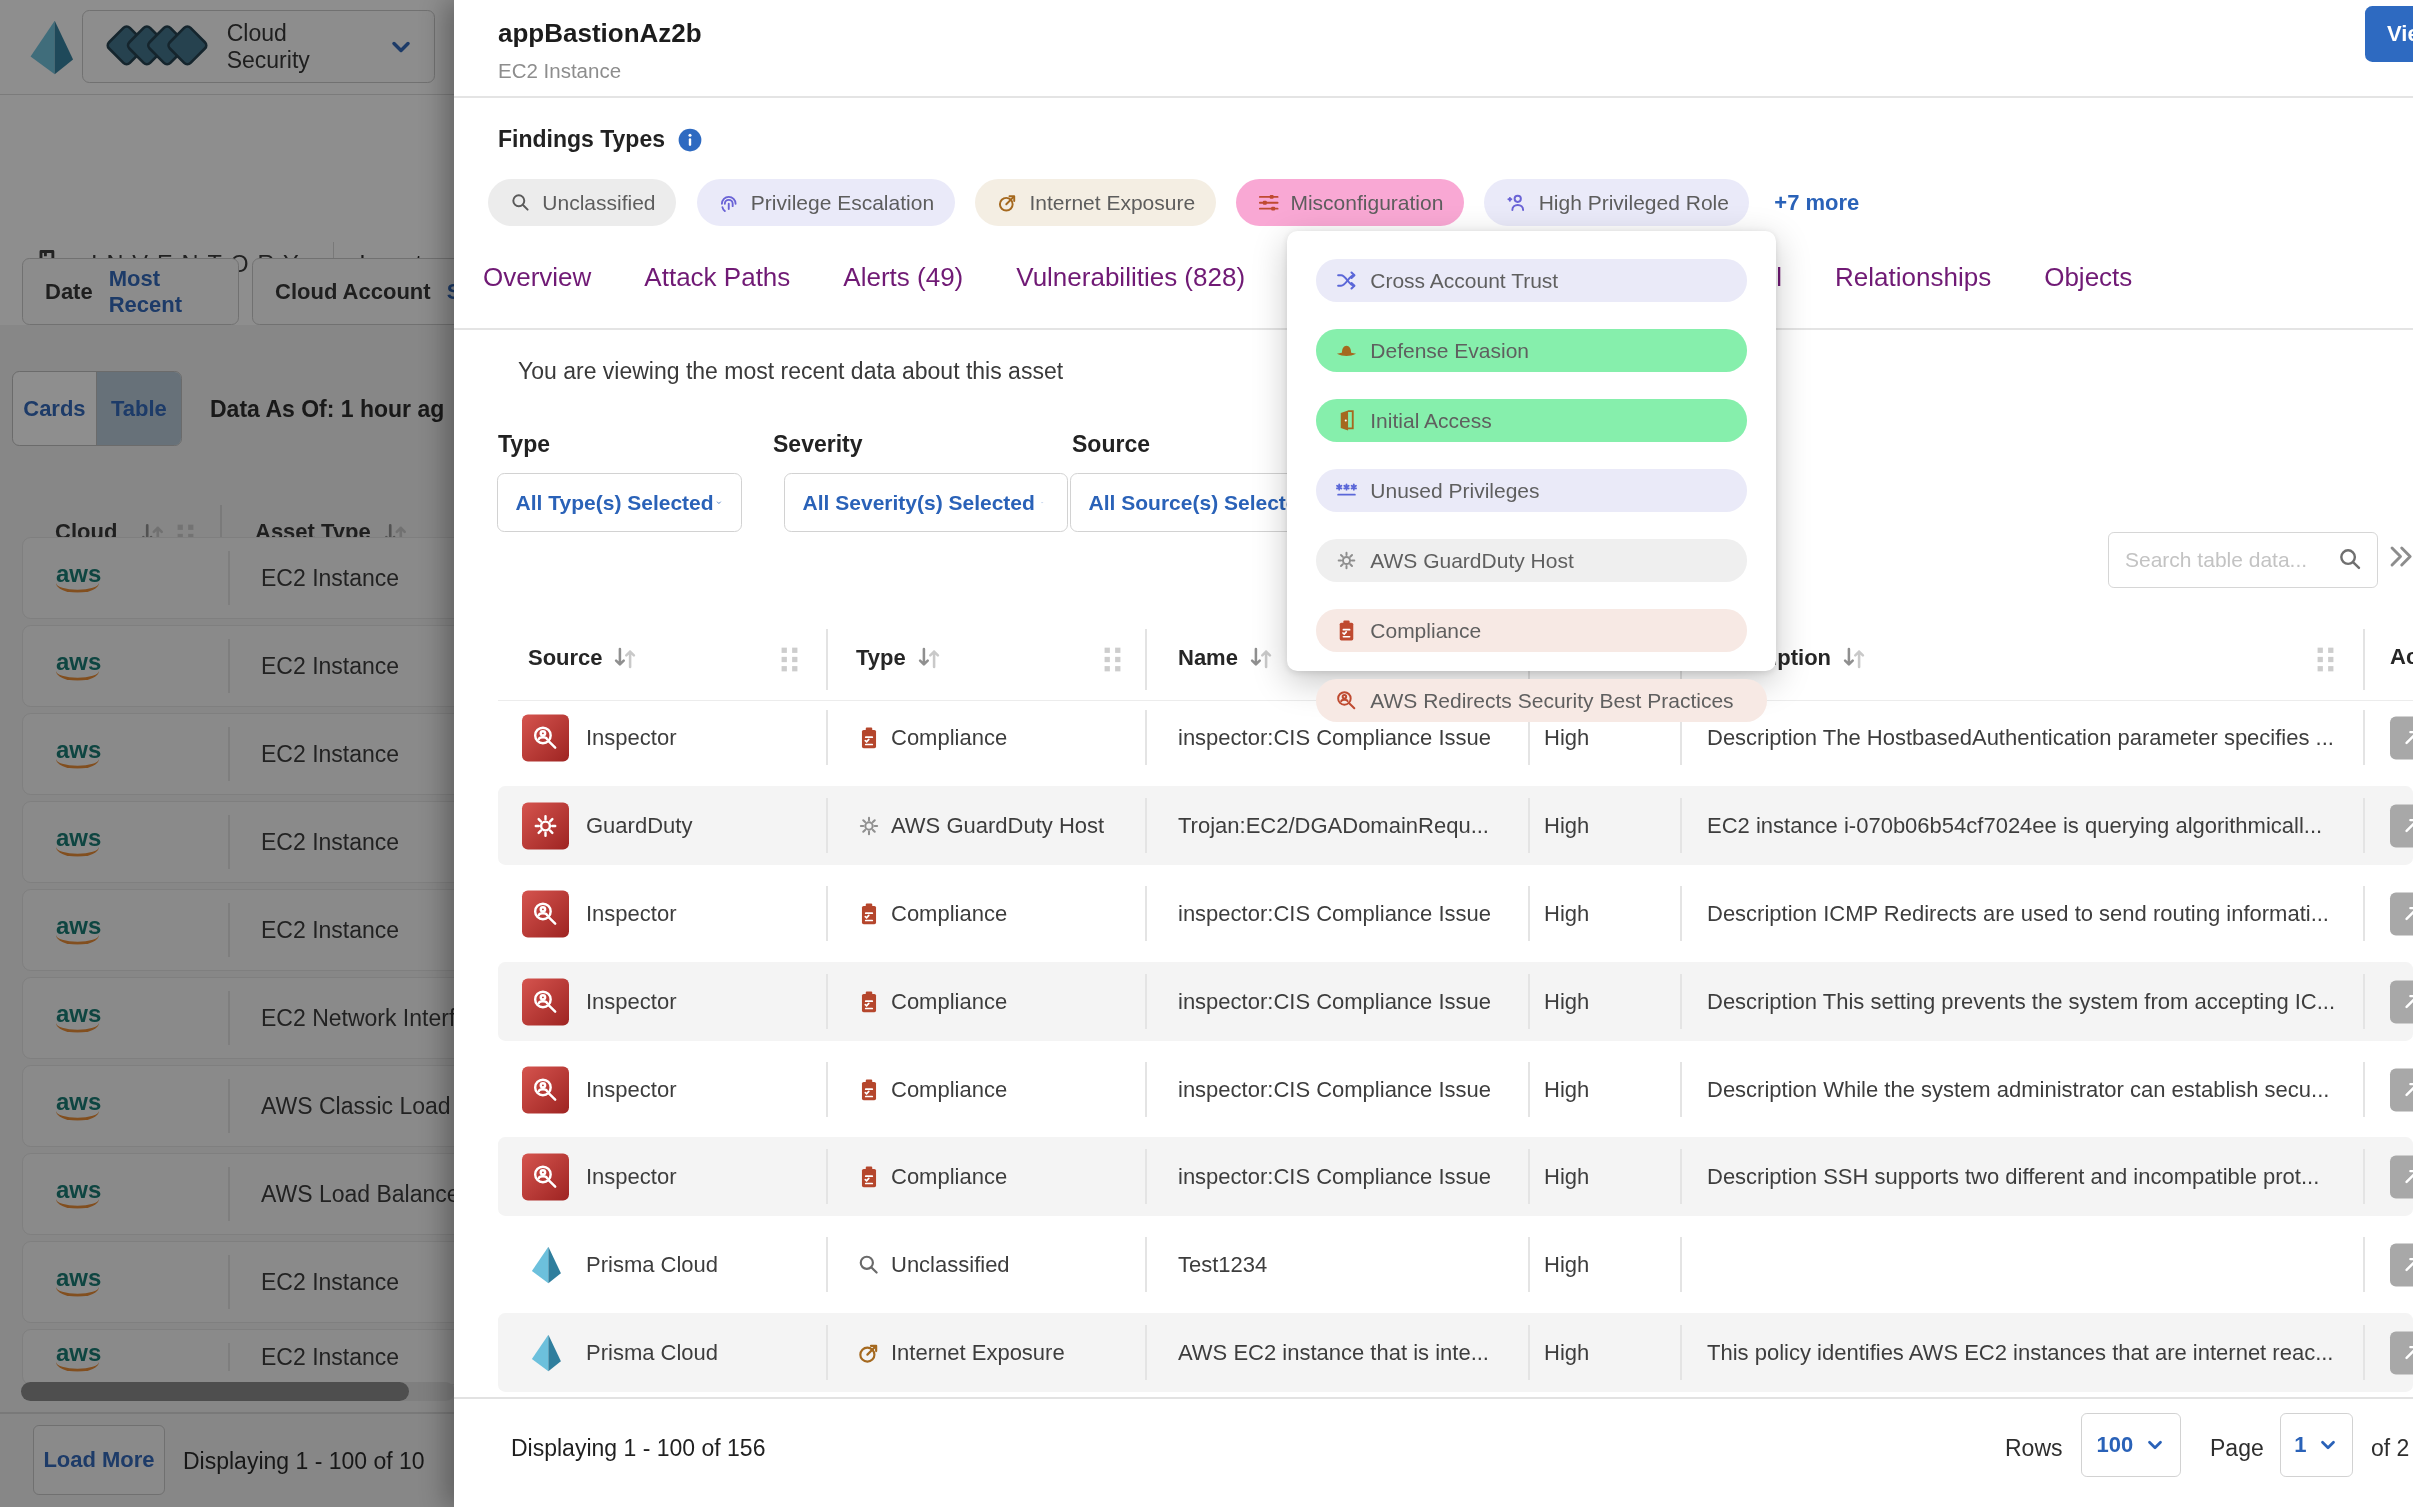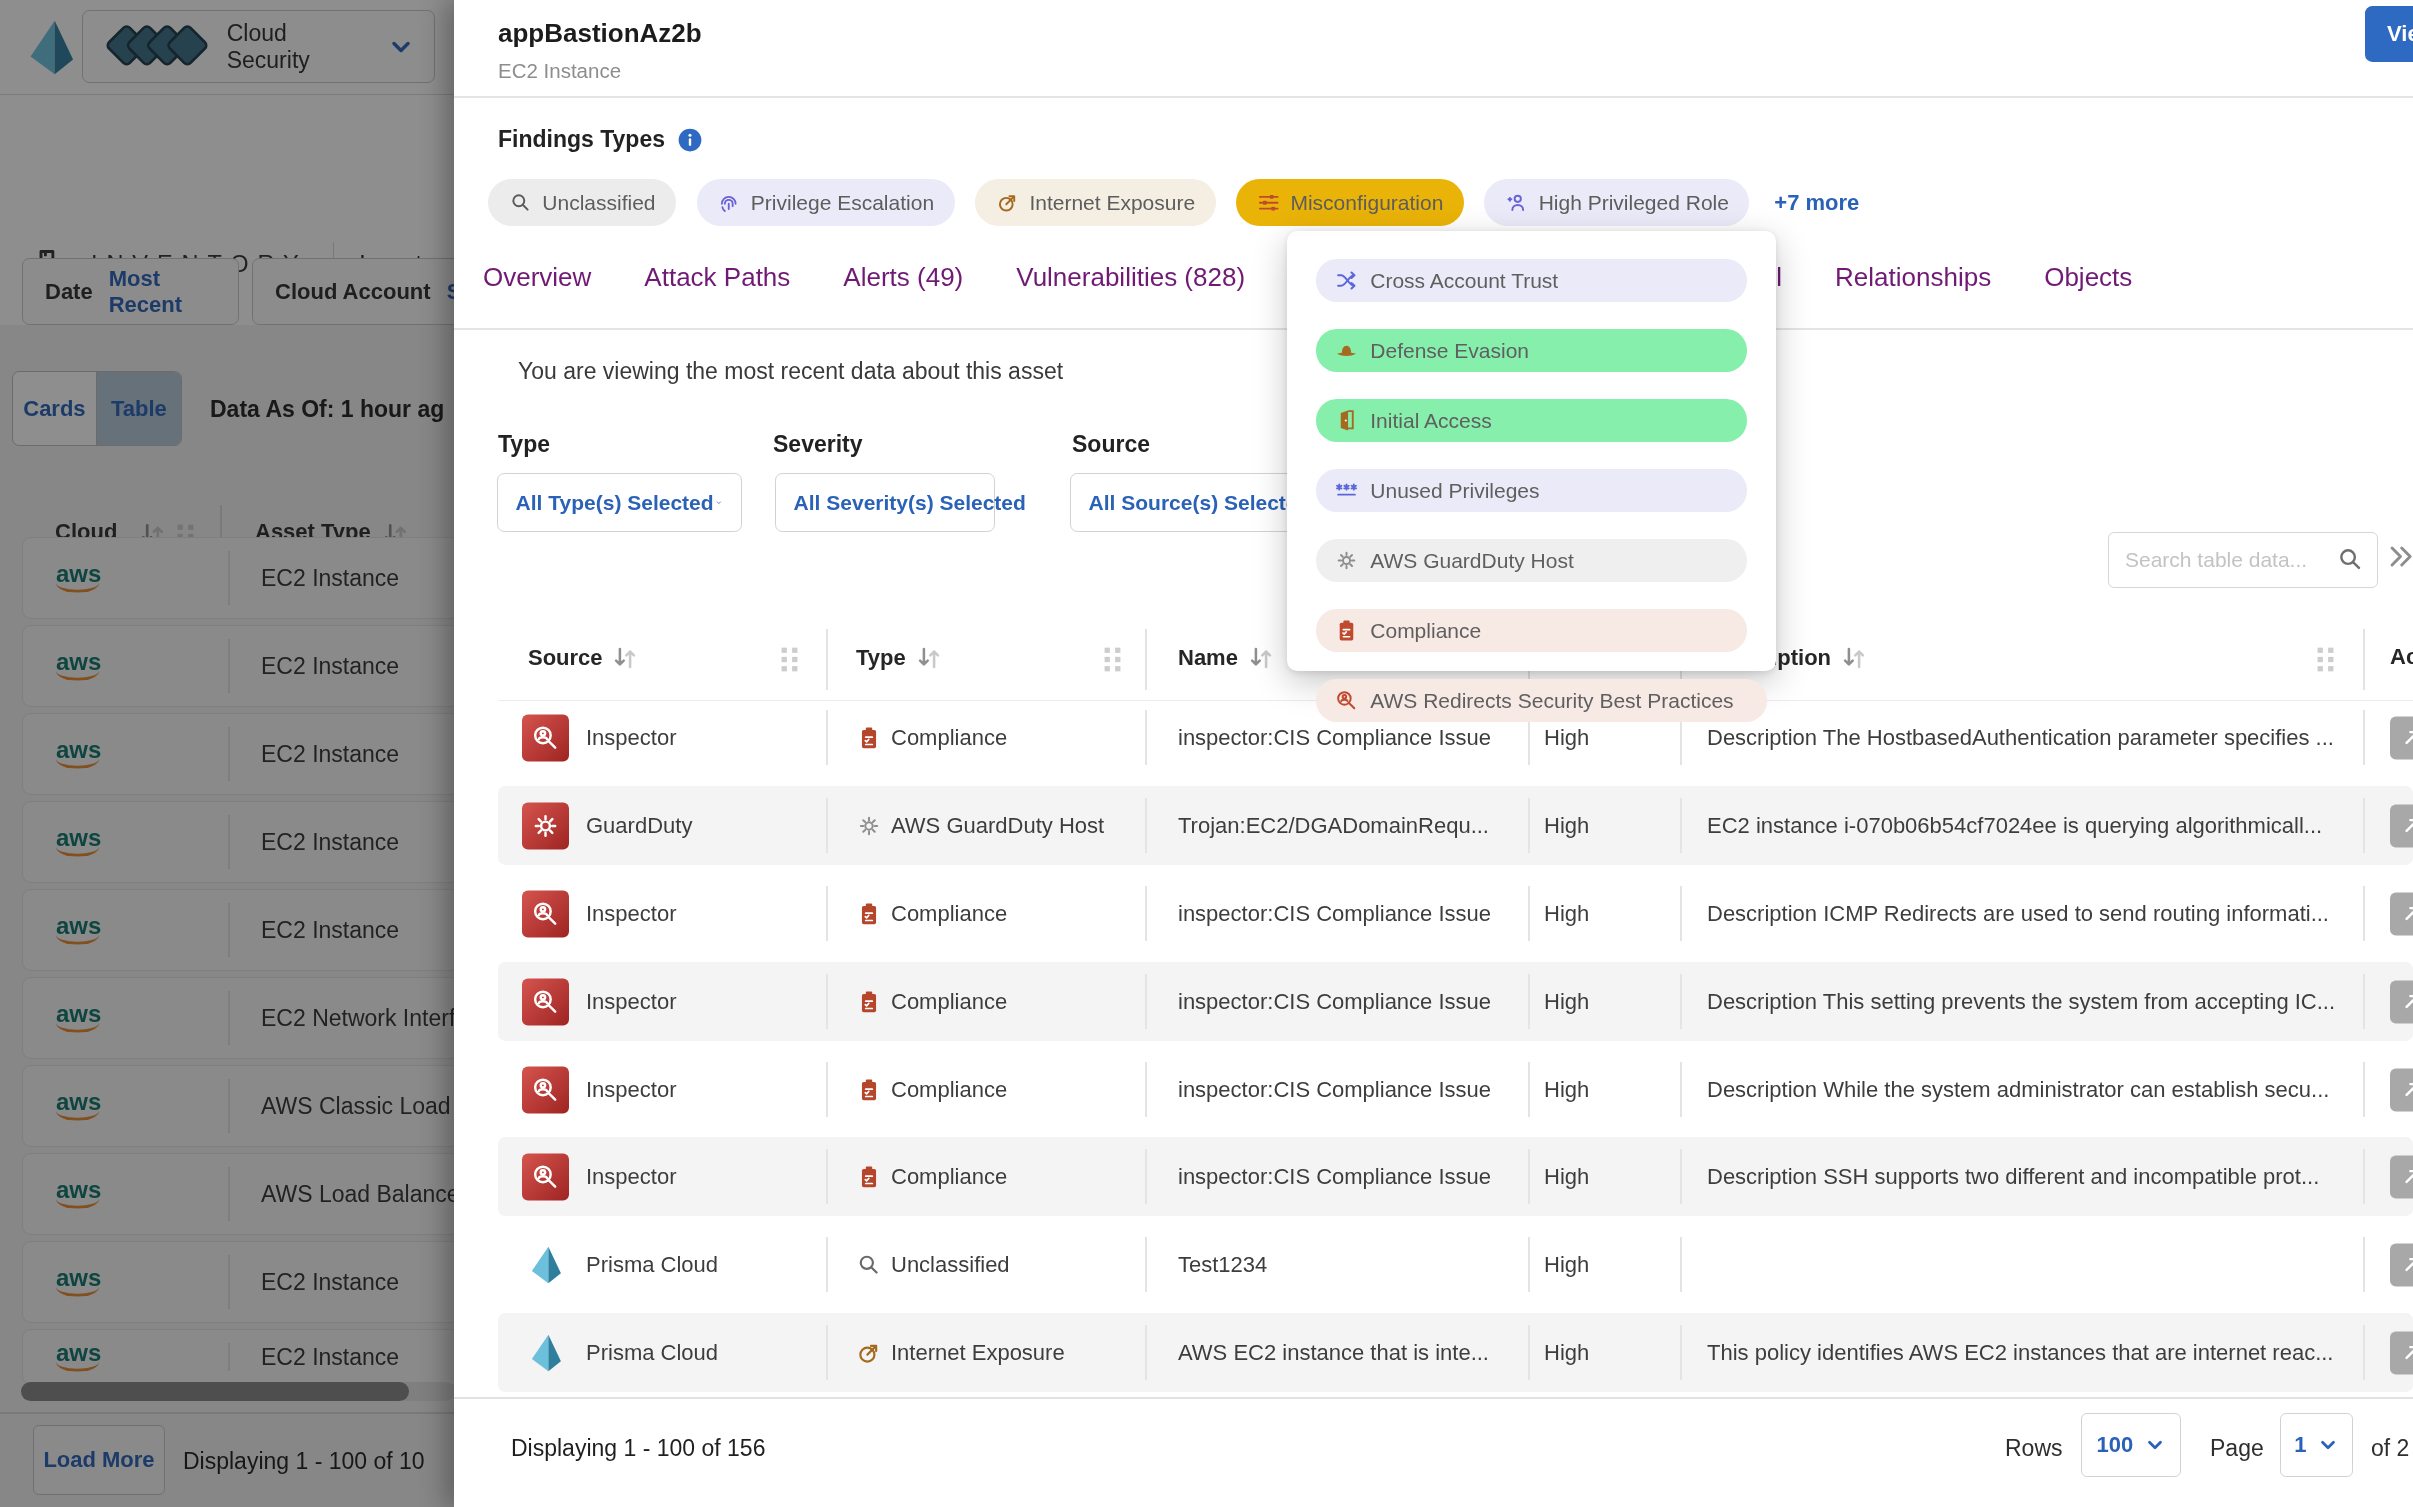--- a/index.html
+++ b/index.html
@@ -50,21 +50,21 @@
   .p-title { position:absolute; left:44px; top:17.6px; font-size:26px; font-weight:700; color:#1c1c1c; }
   .p-sub { position:absolute; left:44px; top:59px; font-size:20.5px; color:#8d8d8d; }
   .view-btn { position:absolute; left:1911px; top:5.9px; width:95px; height:56px; background:#2e6ac1; border-radius:7.3px; color:#fff; font-size:22px; font-weight:600; display:flex; align-items:center; padding-left:22px; }
   .p-hdiv { position:absolute; left:0; width:100%; height:1.5px; background:#e4e4e4; }
   .f-label { position:absolute; left:44px; top:126px; font-size:23px; font-weight:700; color:#222; display:flex; align-items:center; gap:11.7px; }
   .chips { position:absolute; left:34px; top:179px; display:flex; align-items:center; gap:20.5px; }
   .chip { height:47px; border-radius:23.5px; display:flex; align-items:center; gap:10.3px; padding:0 20.5px; font-size:21px; color:#5d5d5d; white-space:nowrap; }
   .chip.gray { background:#ececec; } .chip.gray .ci { color:#5a5a5a; }
   .chip.purple { background:#eaeaf9; } .chip.purple .ci { color:#6a63d6; }
   .chip.tan { background:#f4eee3; } .chip.tan .ci { color:#a5691f; }
-  .chip.pink { background:#eab308; } .chip.pink .ci { color:#bf4a30; }
+  .chip.pink { background:#f9a8d4; } .chip.pink .ci { color:#bf4a30; }
   .more-link { font-size:22px; color:#2a62b8; font-weight:600; margin-left:4.4px; }
   .tabs { position:absolute; left:29px; top:262px; display:flex; align-items:center; gap:53px; }
   .tab { font-size:26px; color:#701a75; white-space:nowrap;text-align:right; }
   .tab-spacer { width:405px; }
   .tabs-div { top:328px; }
   .note { position:absolute; left:64px; top:358px; font-size:23px; color:#3a3a3a; }
   .fgroup-label { position:absolute; top:431px; font-size:23px; font-weight:700; color:#222; }
   .fgroup-box { position:absolute; top:473px; height:59px; border:1.5px solid #d2d2d2; border-radius:7.3px; background:#fff; display:flex; align-items:center; justify-content:space-between; padding:0 17.6px; }
   .fgroup-box .val { font-size:21px; color:#2a62b8; font-weight:600; white-space:nowrap; }
   .searchbox { position:absolute; left:1654px; top:532px; width:270px; height:56px; border:1.5px solid #d6d6d6; border-radius:5.9px; background:#fff; }
@@ -474,21 +474,21 @@
   <span class="fgroup-label" style="left:44px">Type</span>
   <span class="fgroup-label" style="left:319px">Severity</span>
   <span class="fgroup-label" style="left:618px">Source</span>
 
   <div class="fgroup-box" style="left:43px;  width:245px;">
     <span class="val">All Type(s) Selected</span>
     <svg class="ic" width="23.5" height="23.5" style="color:#2a62b8" viewBox="0 0 8.5625 32">
         <use href="#i-chevron"></use>
       </svg>
   </div>
-  <div class="fgroup-box" style="left:321px; width:220px;">
+  <div class="fgroup-box" style="left:330px; width:284px;">
     <span class="val">All Severity(s) Selected</span>
     <svg class="ic" width="23.5" height="23.5" style="color:#2a62b8" viewBox="0 0 3.23438 32">
         <use href="#i-chevron"></use>
       </svg>
   </div>
   <div class="fgroup-box" style="left:616px; width:255px;">
     <span class="val">All Source(s) Selected</span>
     <svg class="ic" width="23.5" height="23.5" style="color:#2a62b8">
         <use href="#i-chevron"></use>
       </svg>

